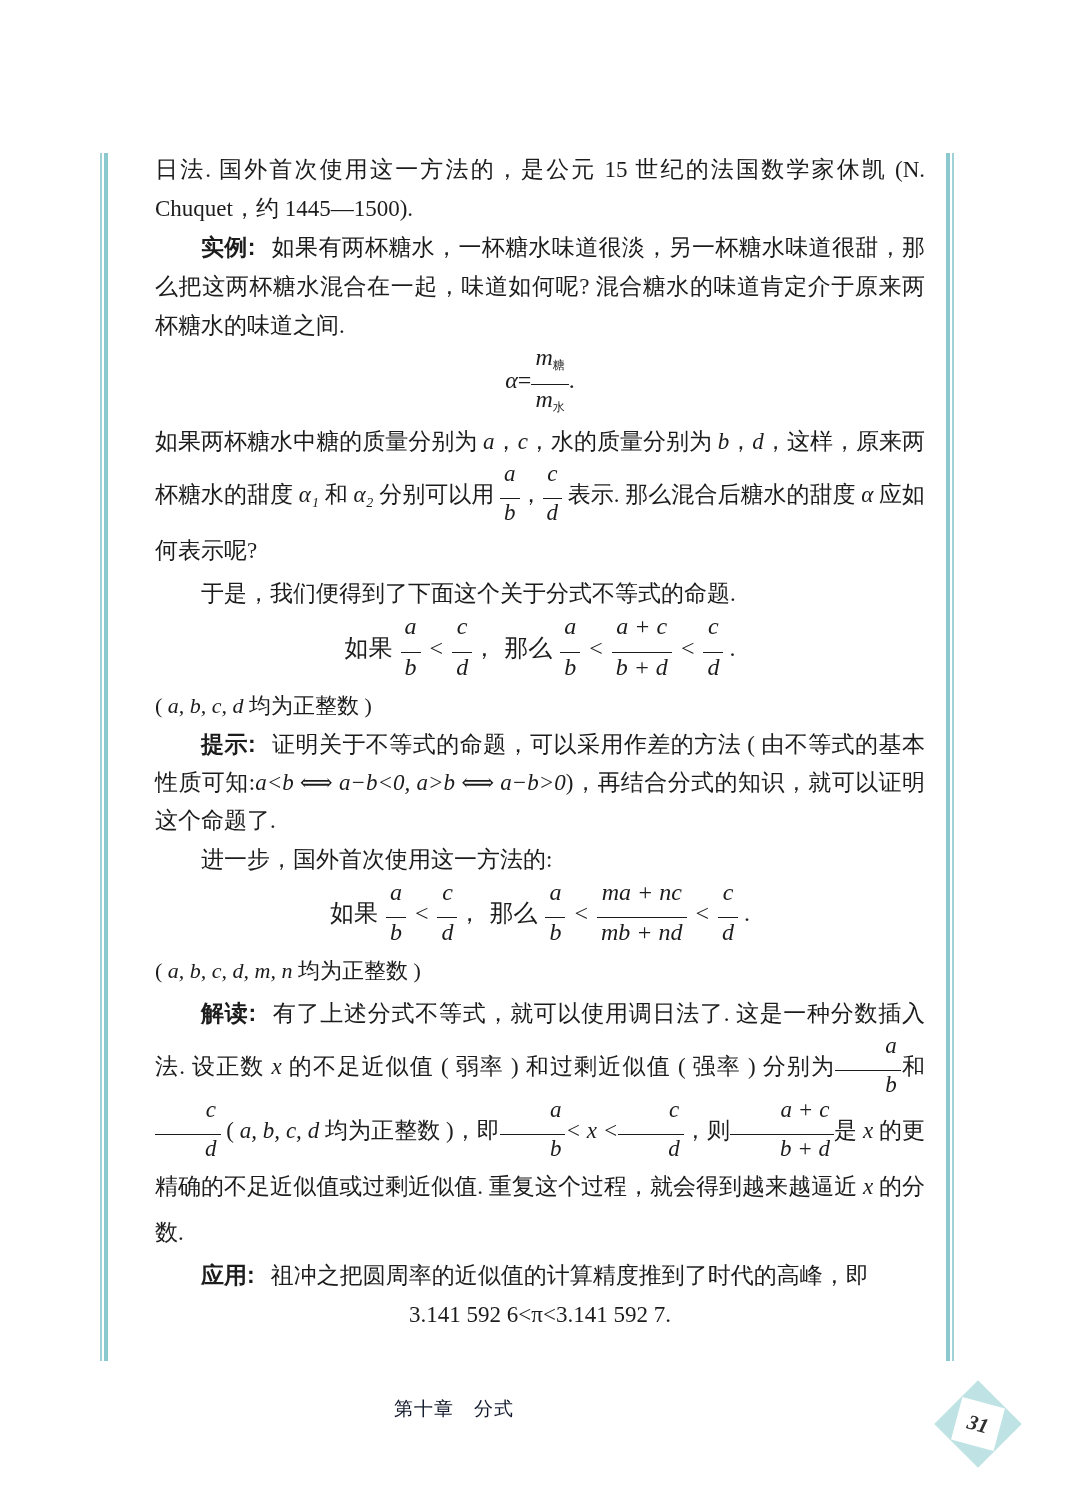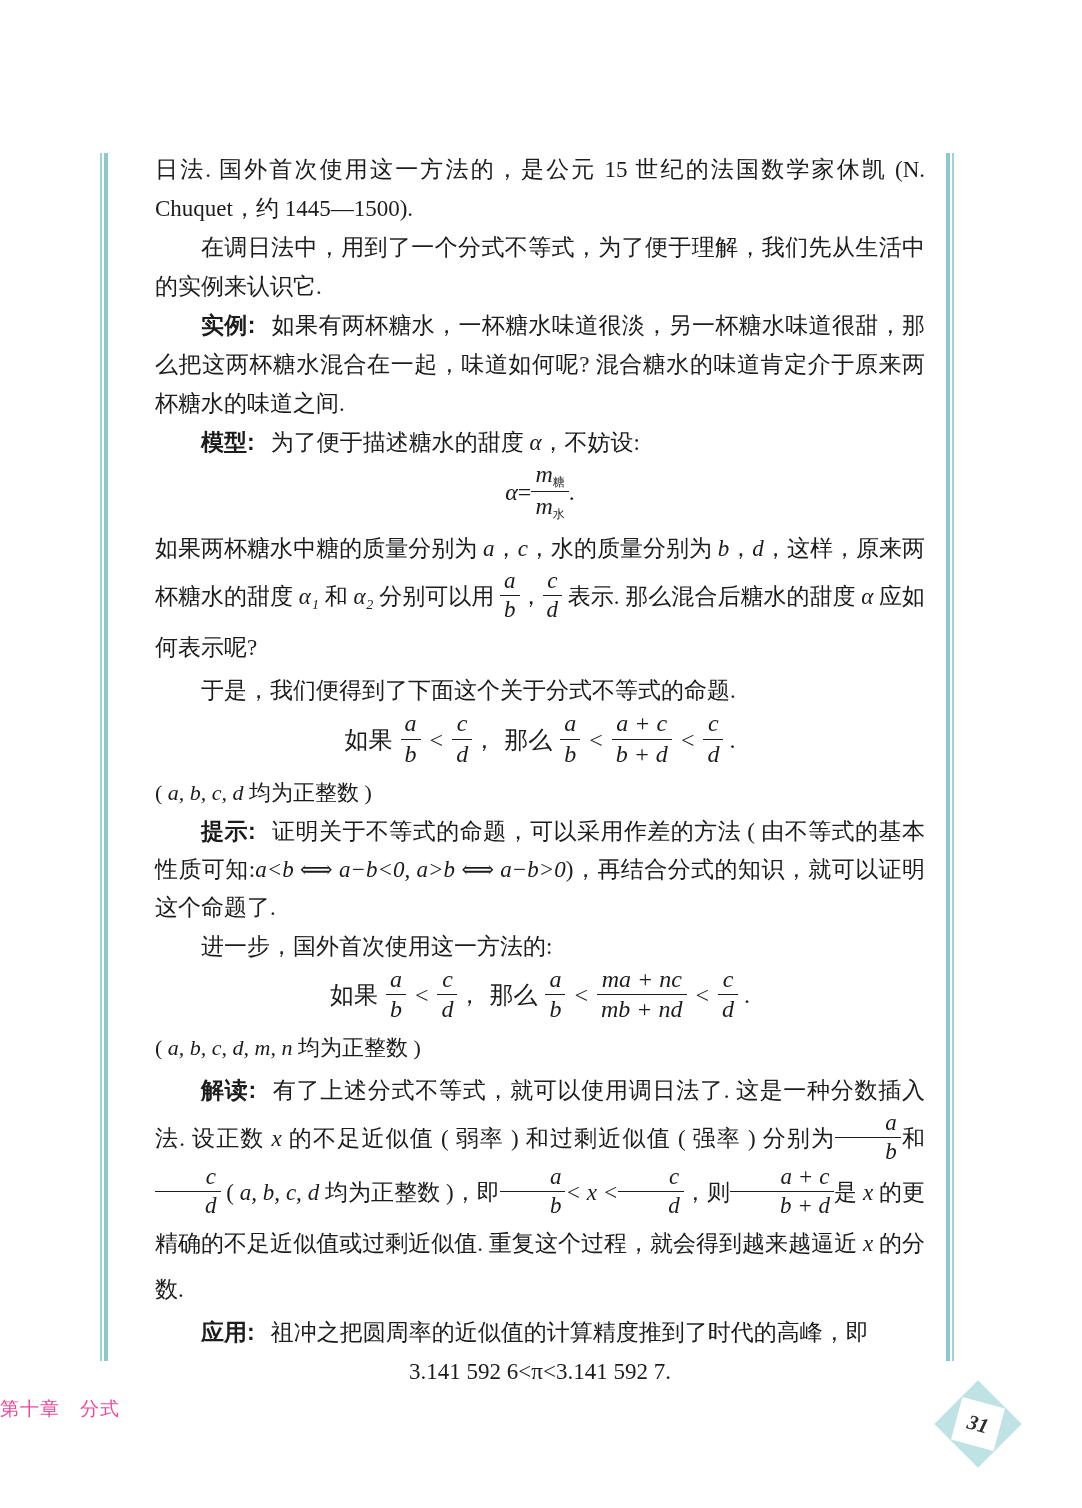--- a/index.html
+++ b/index.html
@@ -11,32 +11,32 @@
   .vr-inner{left:946px;width:4px;}
   .vr-outer{left:952px;width:2px;background:#9fd2d6;}
   .content{position:absolute;left:155px;top:150px;width:770px;}
   .para{margin:0;font-size:23px;line-height:39px;text-align:justify;text-justify:inter-ideograph;}
   .ind{text-indent:2em;}
   .tall{line-height:46px;}
   .lbl{font-weight:bold;font-family:"Liberation Sans","DejaVu Sans",sans-serif;margin-right:16px;}
   .v{font-style:italic;font-family:"Liberation Serif","DejaVu Serif",serif;}
   .frac{display:inline-block;vertical-align:middle;text-align:center;line-height:1.05;
         font-style:italic;font-family:"Liberation Serif","DejaVu Serif",serif;transform:translateY(-3px);}
-  .frac .fn{display:block;padding:0 4px 2px;border-bottom:1.6px solid #1c1c1c;}
+  .frac .fn{display:block;padding:0 4px 12px;border-bottom:1.6px solid #1c1c1c;}
   .frac .fd{display:block;padding:2px 4px 0;}
   .formula{text-align:center;font-size:24px;line-height:1;padding:4px 0;margin:0;}
   .formula .cjk{font-style:normal;margin-right:8px;font-family:Liberation Serif, serif;}
   .formula .op{margin:0 9px;font-family:"Liberation Serif","DejaVu Serif",serif;}
   .formula .dot{margin-left:6px;}
   .falpha{text-align:center;font-size:24px;line-height:1;padding:3px 0;margin:0;}
   .msub{font-size:12px;vertical-align:-4px;font-style:normal;}
   .cond{text-align:left;font-size:22px;line-height:38px;margin:0;}
   .pi-line{text-align:center;font-size:23px;line-height:39px;margin:0;}
-  .footer-chapter{position:absolute;top:1396px;left:0;width:908px;text-align:left;
-        font-size:19px;color:#ec4899;letter-spacing:1px;}
+  .footer-chapter{position:absolute;top:1396px;left:0;width:908px;text-align:center;
+        font-size:19px;color:#0f172a;letter-spacing:1px;}
   .badge{position:absolute;left:947px;top:1393px;width:62px;height:62px;}
   .badge .diamond{position:absolute;left:0;top:0;width:62px;height:62px;background:#bfe3e4;
         transform:rotate(45deg);}
   .badge .inner{position:absolute;left:9px;top:9px;width:44px;height:44px;background:#ffffff;
         transform:rotate(15deg);display:flex;align-items:center;justify-content:center;}
   .badge .num{font-style:italic;font-weight:bold;font-size:21px;color:#2e2e2e;
         font-family:"Liberation Serif","DejaVu Serif",serif;}
 </style>
 </head>
 <body>
@@ -44,25 +44,23 @@
 <div class="page">
   <div class="vrule vl-outer"></div>
   <div class="vrule vl-inner"></div>
   <div class="vrule vr-inner"></div>
   <div class="vrule vr-outer"></div>
 
   <main class="content">
 
     <p class="para"><span>日法. 国外首次使用这一方法的，是公元 15 世纪的法国数学家休凯 (N. Chuquet，约 1445—1500).</span></p>
 
-    <p class="para ind"><span>在调日法中，用到了一个分式不等式，为了便于理解，我们先从生活中的实例来认识它.</span></p>
 
     <p class="para ind"><span class="lbl">实例:</span><span>如果有两杯糖水，一杯糖水味道很淡，另一杯糖水味道很甜，那么把这两杯糖水混合在一起，味道如何呢? 混合糖水的味道肯定介于原来两杯糖水的味道之间.</span></p>
 
-    <p class="para ind"><span class="lbl">模型:</span><span>为了便于描述糖水的甜度 </span><span class="v">α</span><span>，不妨设:</span></p>
 
     <p class="falpha"><span class="v">α</span><span class="op">=</span><span class="frac"><span class="fn"><span class="v">m</span><span class="msub">糖</span></span><span class="fd"><span class="v">m</span><span class="msub">水</span></span></span><span class="dot">.</span></p>
 
     <p class="para tall"><span>如果两杯糖水中糖的质量分别为 </span><span class="v">a</span><span>，</span><span class="v">c</span><span>，水的质量分别为 </span><span class="v">b</span><span>，</span><span class="v">d</span><span>，这样，原来两杯糖水的甜度 </span><span class="v">α₁</span><span> 和 </span><span class="v">α₂</span><span> 分别可以用 </span><span class="frac"><span class="fn">a</span><span class="fd">b</span></span><span>，</span><span class="frac"><span class="fn">c</span><span class="fd">d</span></span><span> 表示. 那么混合后糖水的甜度 </span><span class="v">α</span><span> 应如何表示呢?</span></p>
 
     <p class="para ind"><span>于是，我们便得到了下面这个关于分式不等式的命题.</span></p>
 
     <p class="formula"><span class="cjk">如果</span><span class="frac"><span class="fn">a</span><span class="fd">b</span></span><span class="op">&lt;</span><span class="frac"><span class="fn">c</span><span class="fd">d</span></span><span class="cjk">，</span><span class="cjk">那么</span><span class="frac"><span class="fn">a</span><span class="fd">b</span></span><span class="op">&lt;</span><span class="frac"><span class="fn">a + c</span><span class="fd">b + d</span></span><span class="op">&lt;</span><span class="frac"><span class="fn">c</span><span class="fd">d</span></span><span class="dot">.</span></p>
 
     <p class="cond"><span>( </span><span class="v">a, b, c, d</span><span> 均为正整数 )</span></p>

